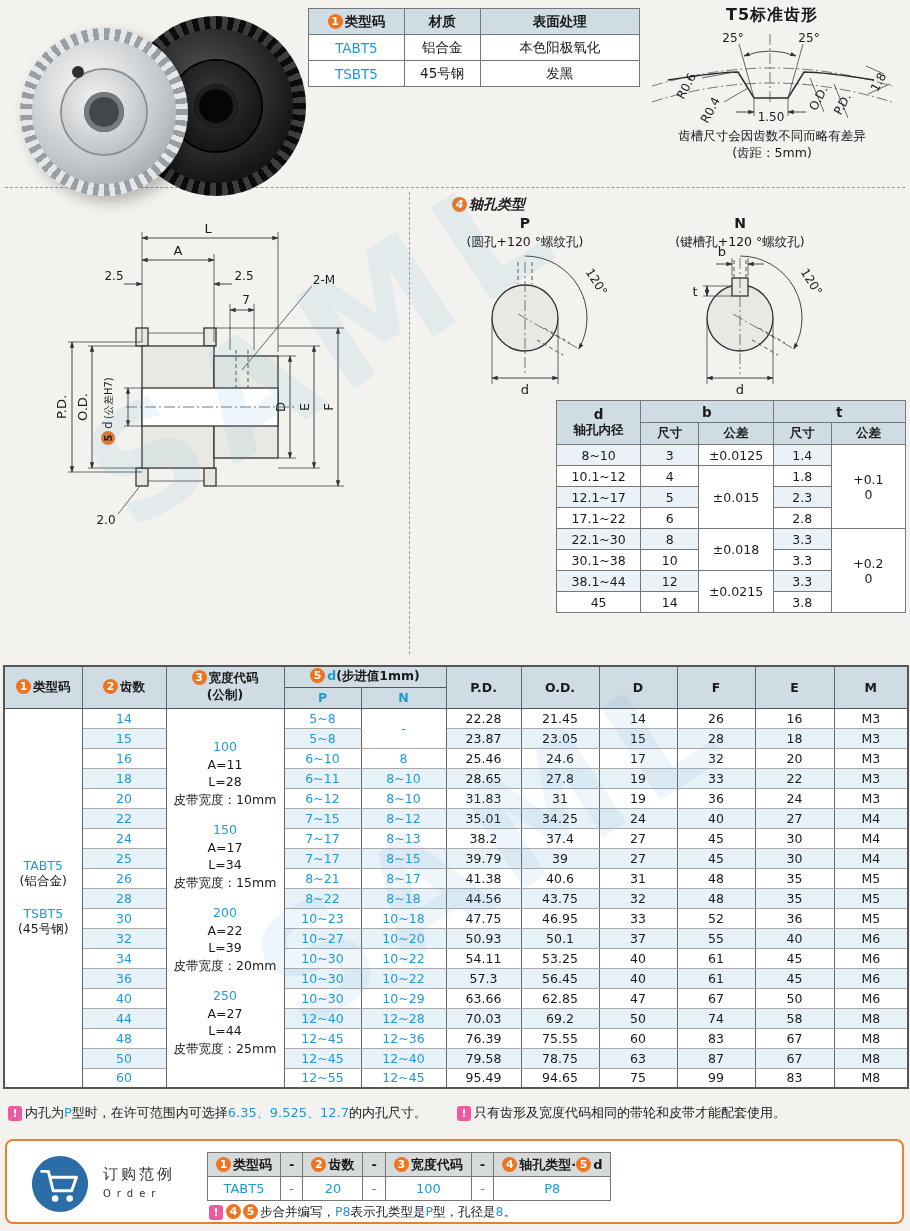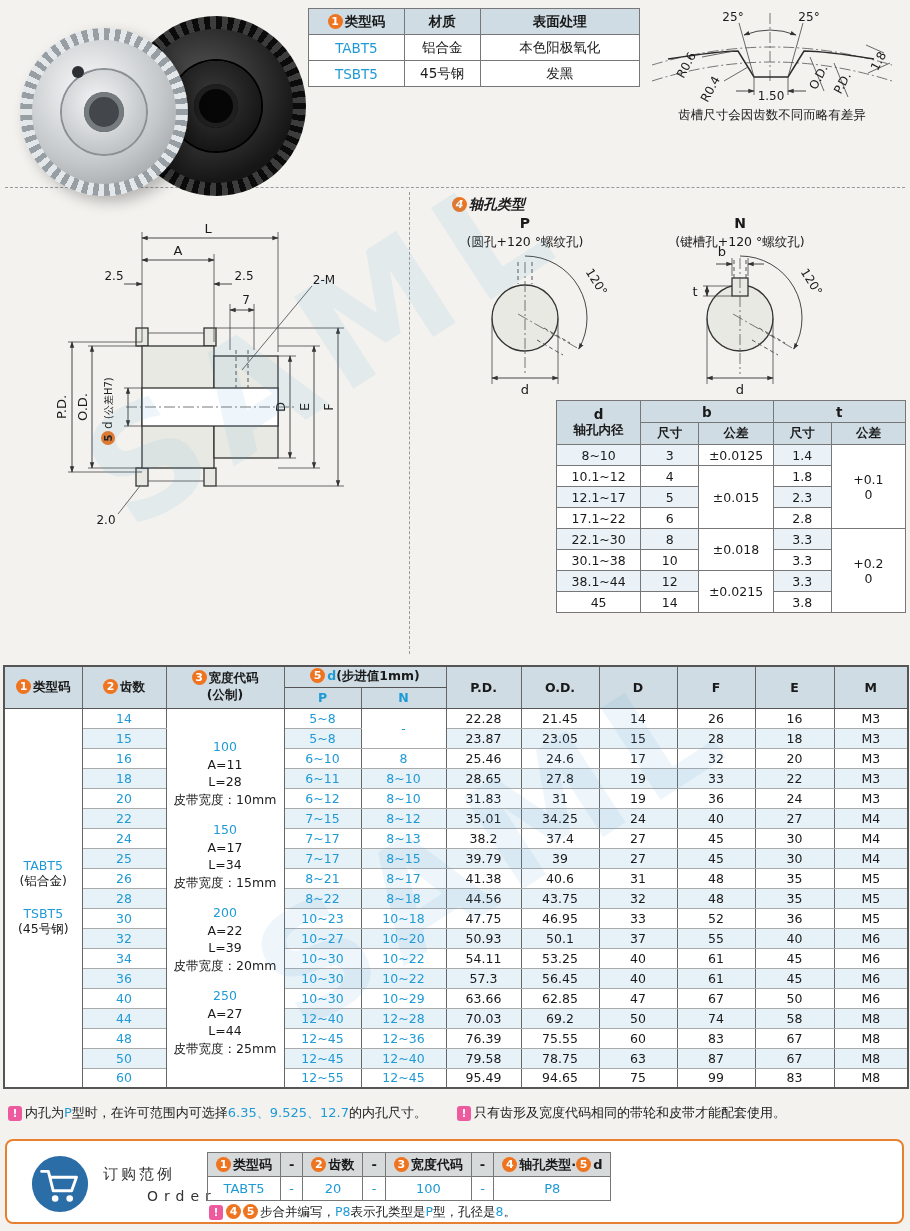--- a/index.html
+++ b/index.html
@@ -84,21 +84,21 @@
 
   
   .notes { position:absolute; left:8px; top:1104px; font-size:13px; }
   .note { margin-right:26px; }
 
   
   .order-box { position:absolute; left:5px; top:1139px; width:899px; height:85px; background:#fff;
                border:2px solid #e8812f; border-radius:8px; }
   .cart { position:absolute; left:22px; top:12px; width:62px; height:62px; }
   .order-label { position:absolute; left:96px; top:22px; font-size:15px; color:#333; letter-spacing:3px; line-height:1.5; }
-  .order-label .en { letter-spacing:6px; font-size:14px;margin-left:44px; }
+  .order-label .en { letter-spacing:6px; font-size:10px; }
   .order-table { position:absolute; left:200px; top:11px; font-size:13px; }
   .order-table th { background:#d6dadb; font-weight:600; height:24px; padding:0 8px; }
   .order-table td { height:24px; }
   .order-note { position:absolute; left:202px; top:63px; font-size:12.5px; }
 </style>
 </head>
 <body>
 
 <div class="page">
 
@@ -138,20 +138,21 @@
       </tr>
       <tr>
         <td class="blue">TSBT5</td>
         <td>45号钢</td>
         <td>发黑</td>
       </tr>
     </tbody>
   </table>
 
   <div class="profile-box">
+    <div class="profile-title">T5标准齿形</div>
     <svg width="268" height="98" viewBox="0 0 268 98">
       <defs>
           <marker id="mA" viewBox="0 0 10 10" refX="9" refY="5" markerWidth="7" markerHeight="7" orient="auto-start-reverse">
             <path d="M0,1.5 L10,5 L0,8.5 z" fill="#333"></path>
           </marker>
         </defs>
       <path class="ddot" d="M14,60 Q134,24 254,60"></path>
       <path class="ddot" d="M14,76 Q134,38 254,76"></path>
       <line class="ddot" x1="132" y1="8" x2="132" y2="76"></line>
       <path class="solid" d="M30,54 Q82,46 100,46 L116,72 L150,72 L166,46 Q186,46 236,54"></path>
@@ -171,20 +172,21 @@
       <text class="sv12" x="133" y="95" text-anchor="middle">1.50</text>
       <line class="thin" x1="172" y1="52" x2="186" y2="86"></line>
       <text class="sv12" x="184" y="74" text-anchor="middle" transform="rotate(-62 184 74)">O.D.</text>
       <line class="thin" x1="196" y1="58" x2="210" y2="92"></line>
       <text class="sv12" x="208" y="80" text-anchor="middle" transform="rotate(-62 208 80)">P.D.</text>
       <line class="thin" x1="228" y1="40" x2="246" y2="48"></line>
       <line class="thin" x1="230" y1="68" x2="252" y2="58"></line>
       <text class="sv12" x="244" y="58" text-anchor="middle" transform="rotate(-62 244 58)">1.8</text>
     </svg>
     <div class="profile-cap">齿槽尺寸会因齿数不同而略有差异</div>
+    <div class="profile-cap">(齿距：5mm)</div>
   </div>
 
   <div class="hdash"></div>
   <div class="vdash"></div>
 
   <svg class="sec-svg" width="372" height="352" viewBox="0 0 372 352">
     <defs>
         <marker id="mB" viewBox="0 0 10 10" refX="9" refY="5" markerWidth="7" markerHeight="7" orient="auto-start-reverse">
           <path d="M0,1.5 L10,5 L0,8.5 z" fill="#333"></path>
         </marker>

